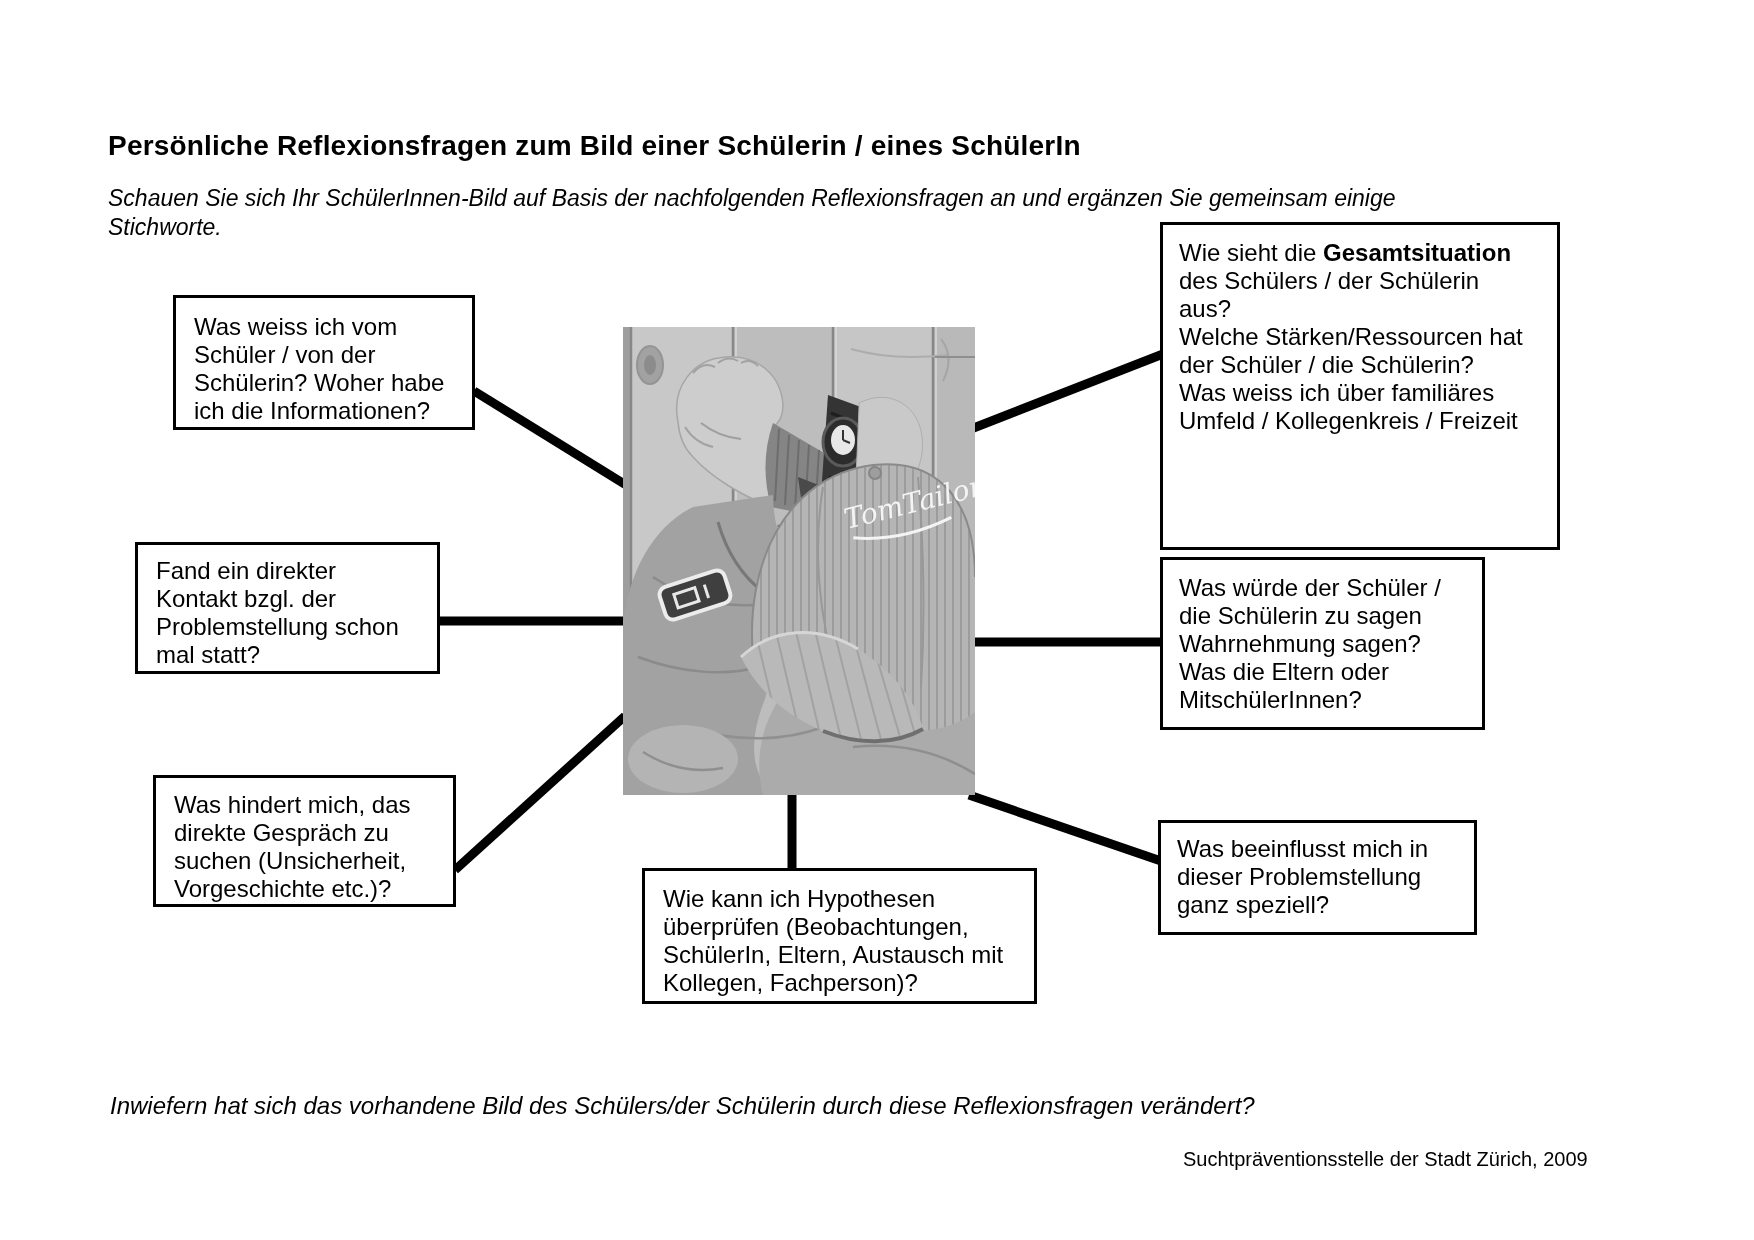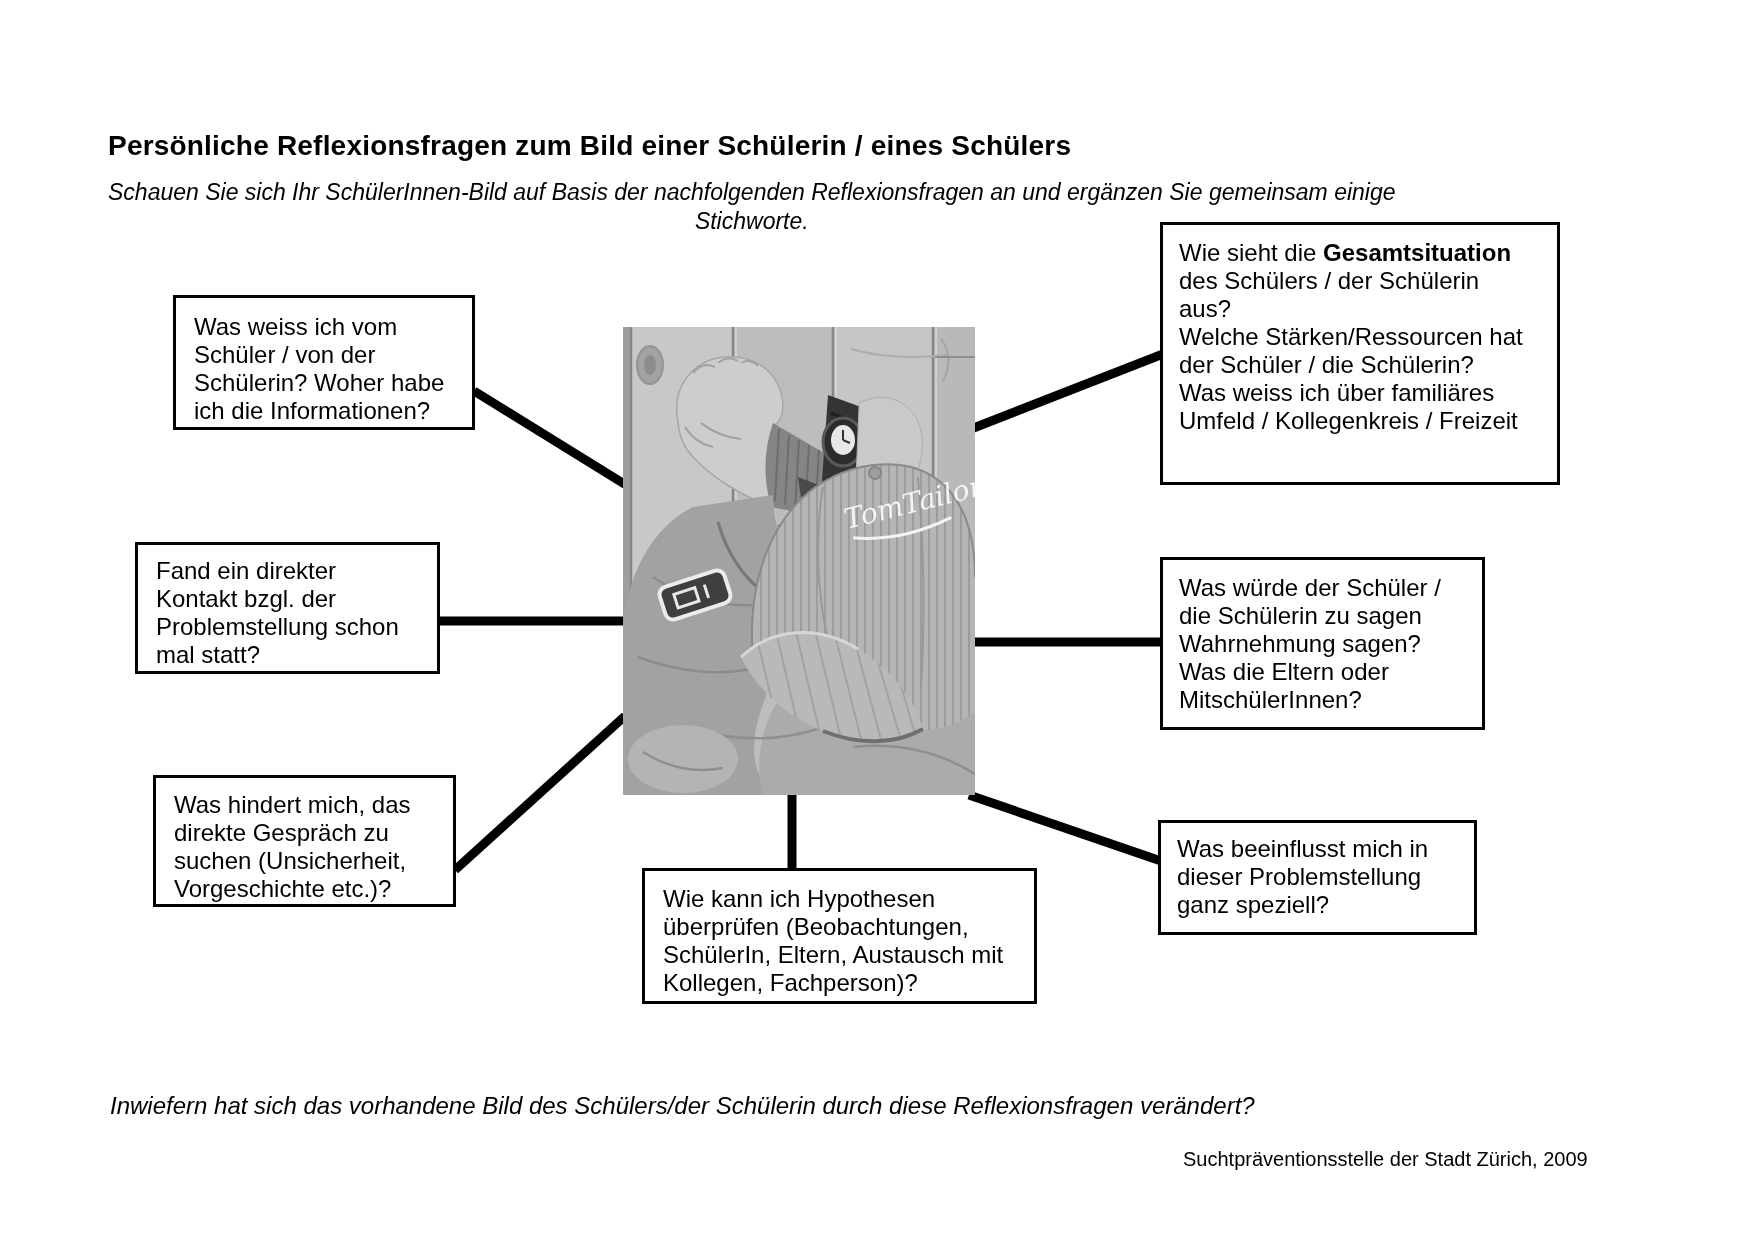--- a/index.html
+++ b/index.html
@@ -1,40 +1,40 @@
 <!DOCTYPE html>
 <html><head>
 <meta charset="utf-8">
 <style>
   html,body{margin:0;padding:0;background:#fff;}
   .page{position:relative;width:1754px;height:1240px;background:#ffffff;overflow:hidden;
         font-family:"Liberation Sans",sans-serif;color:#000;}
   .title{position:absolute;left:108px;top:130px;font-size:28px;font-weight:bold;letter-spacing:0.2px;}
-  .subtitle{position:absolute;left:108px;top:178px;font-size:23px;font-style:italic;line-height:29px;text-align:center;}
+  .subtitle{position:absolute;left:108px;top:184px;font-size:23px;font-style:italic;line-height:29px;}
   .closing{position:absolute;left:110px;top:1092px;font-size:24px;font-style:italic;white-space:nowrap;}
   .credit{position:absolute;left:1183px;top:1148px;font-size:20px;}
   .connectors{position:absolute;left:0;top:0;pointer-events:none;z-index:1;}
   .photo{position:absolute;left:623px;top:327px;z-index:2;}
   .qbox{position:absolute;box-sizing:border-box;border:3px solid #000;background:#fff;
         font-size:24px;line-height:28px;z-index:3;}
   .qbox div{white-space:nowrap;}
   .b-knowledge{left:173px;top:295px;width:302px;height:135px;padding:15px 0 0 18px;}
   .b-contact{left:135px;top:542px;width:305px;height:132px;padding:12px 0 0 18px;}
   .b-hindrance{left:153px;top:775px;width:303px;height:132px;padding:13px 0 0 18px;}
   .b-hypotheses{left:642px;top:868px;width:395px;height:136px;padding:14px 0 0 18px;}
-  .b-gesamt{left:1160px;top:222px;width:400px;height:263px;padding:14px 6px 0 16px;}
+  .b-gesamt{left:1160px;top:222px;width:400px;height:328px;padding:14px 6px 0 16px;}
   .b-reaction{left:1160px;top:557px;width:325px;height:173px;padding:14px 11px 0 16px;}
   .b-influence{left:1158px;top:820px;width:319px;height:115px;padding:12px 0 0 16px;}
 </style>
 </head>
 <body>
 
 <div class="page">
 
-  <div class="title">Persönliche Reflexionsfragen zum Bild einer Schülerin / eines Schülers</div>
+  <div class="title">Persönliche Reflexionsfragen zum Bild einer Schülerin / eines SchülerIn</div>
   <div class="subtitle">
       <div>Schauen Sie sich Ihr SchülerInnen-Bild auf Basis der nachfolgenden Reflexionsfragen an und ergänzen Sie gemeinsam einige</div>
       <div>Stichworte.</div>
     </div>
 
   <svg class="connectors" width="1754" height="1240" viewBox="0 0 1754 1240">
     <g stroke="#000000" stroke-width="9" stroke-linecap="butt">
       <line x1="474" y1="391" x2="626" y2="485"></line>
       <line x1="438" y1="621" x2="626" y2="621"></line>
       <line x1="455" y1="870" x2="625" y2="716"></line>

